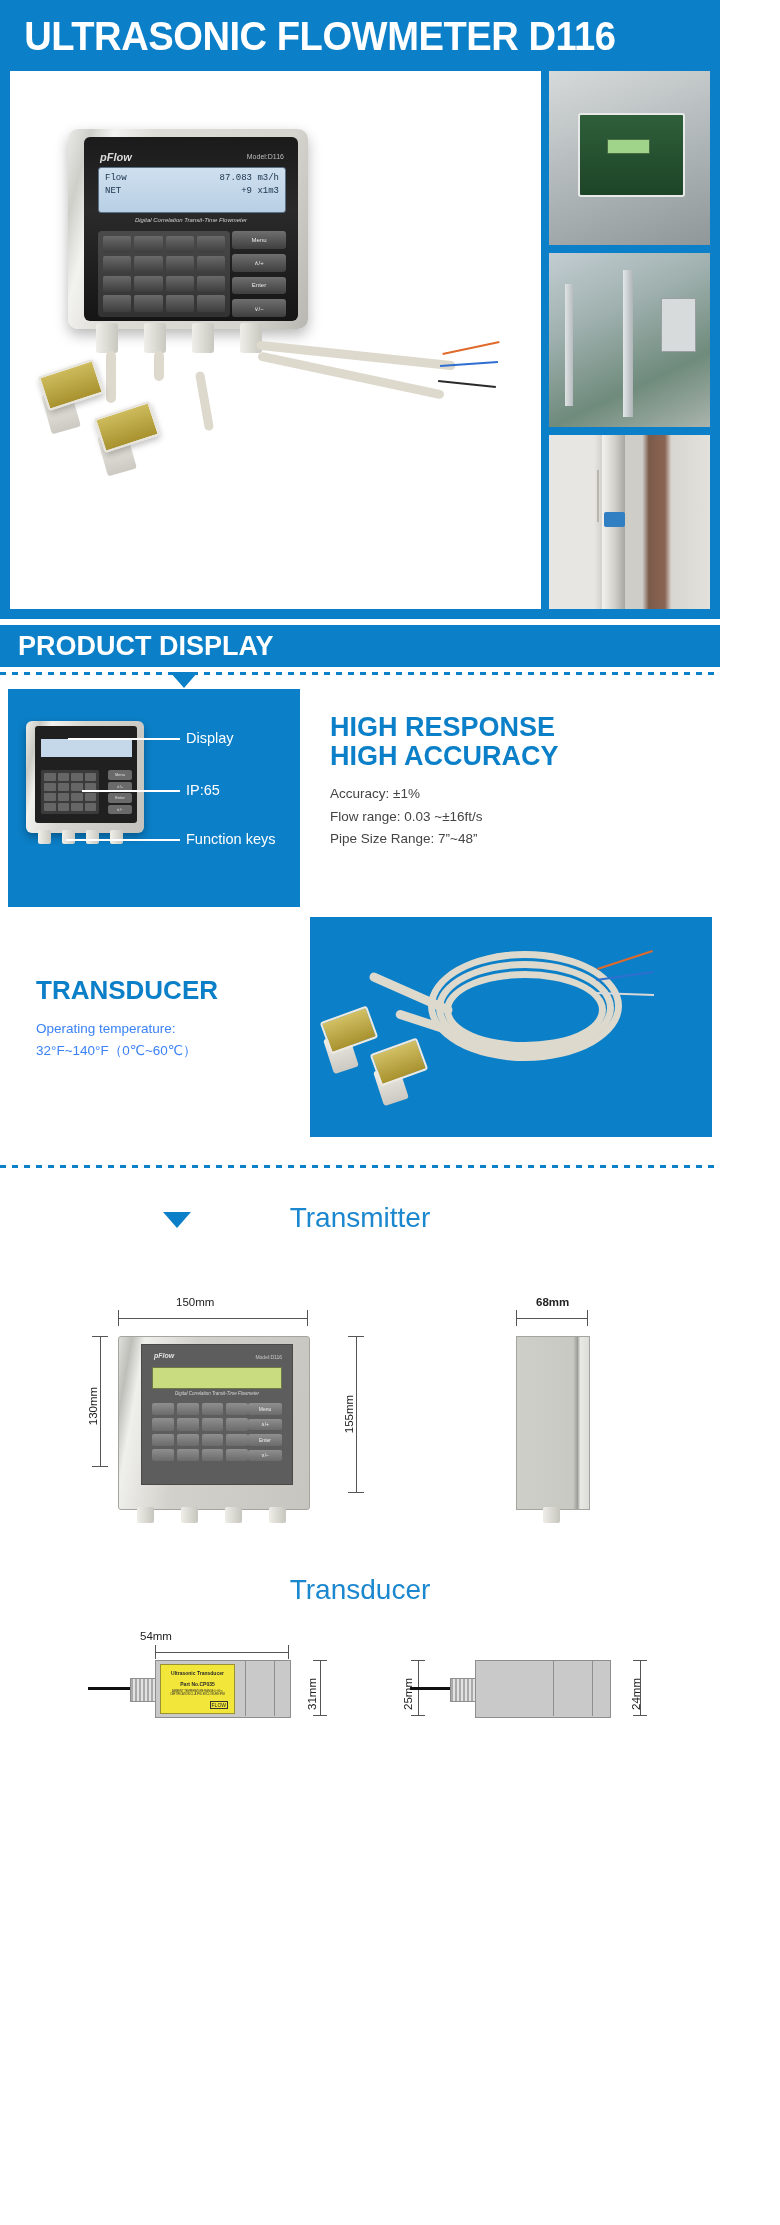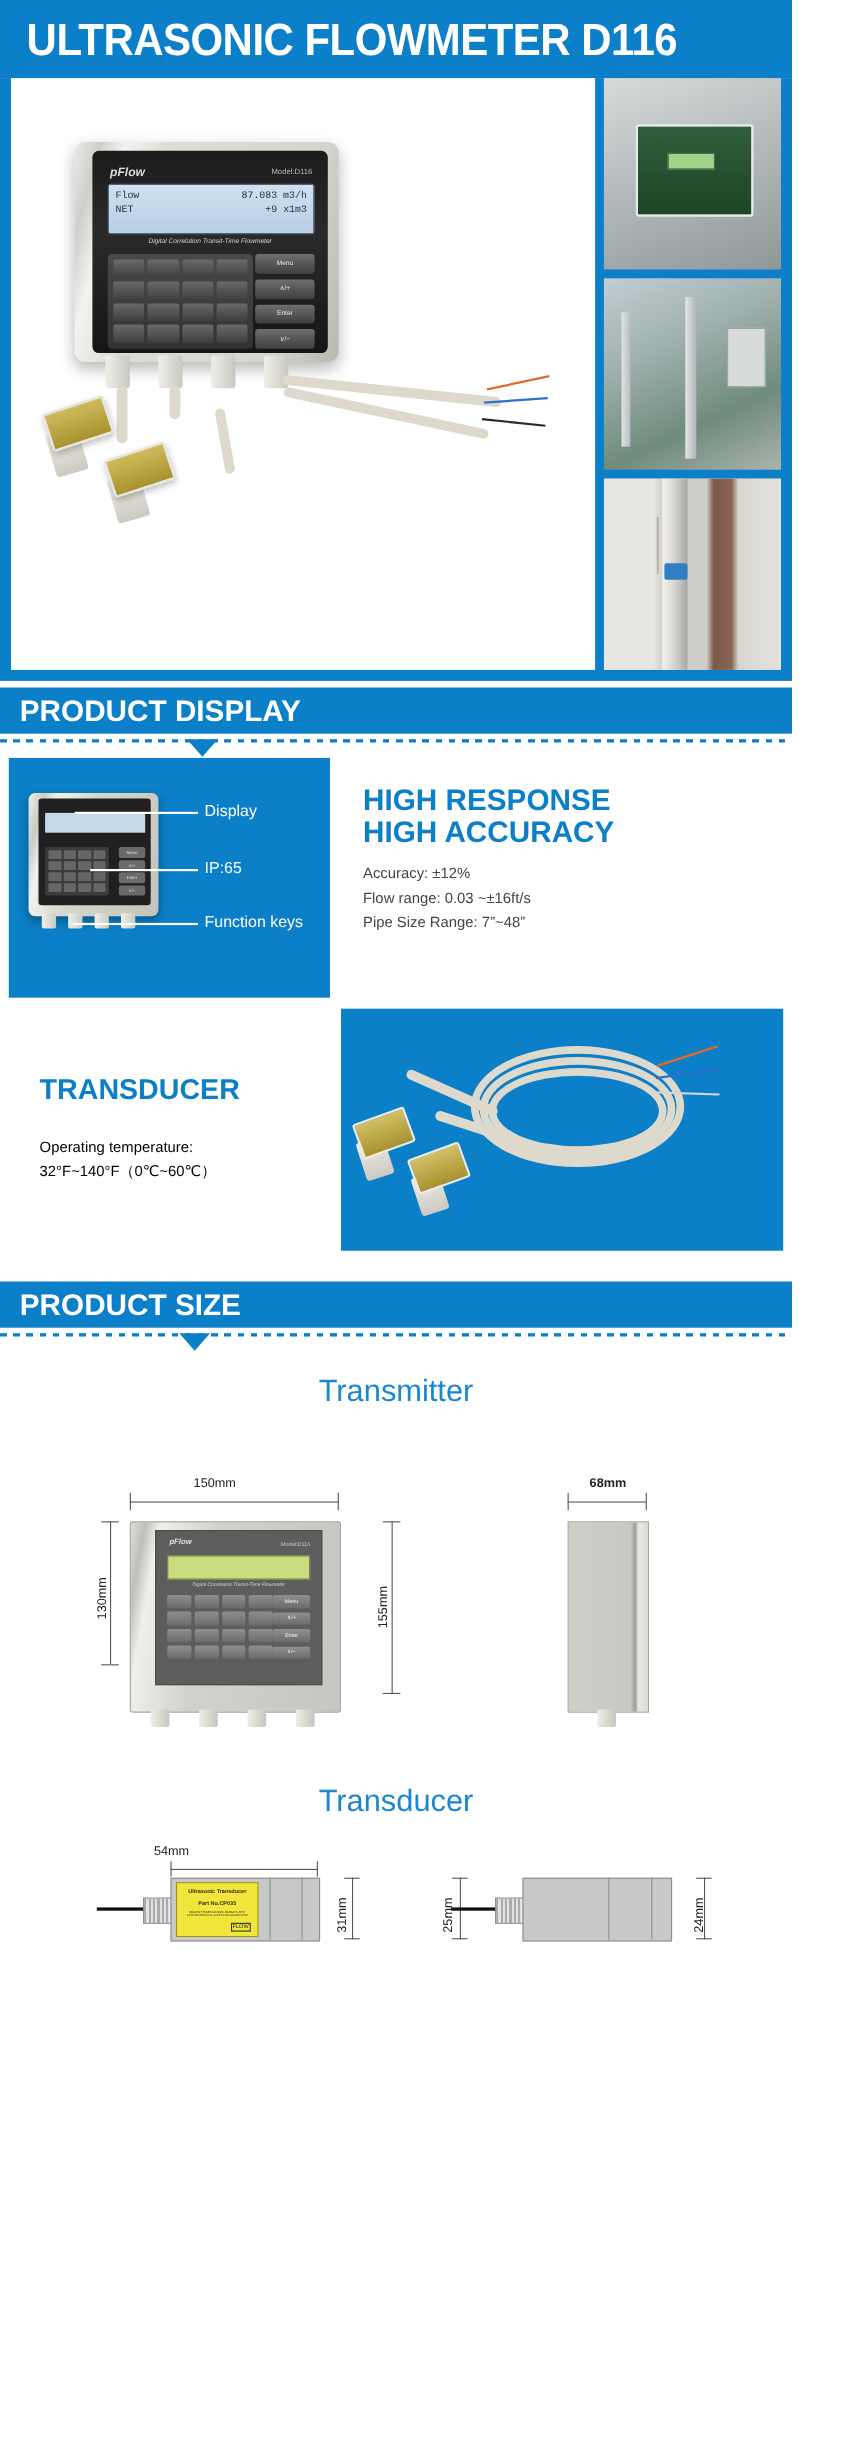--- a/index.html
+++ b/index.html
@@ -91,21 +91,21 @@
   .mini-fk div{flex:1;background:#6a6a6a;border-radius:2px;color:#e0e0e0;font-size:4px;display:flex;align-items:center;justify-content:center;}
   .mini-gl{position:absolute;bottom:-11px;width:13px;height:14px;background:linear-gradient(90deg,#f0efe9,#c9c8c1);border-radius:2px;}
 
   .callout{position:absolute;color:#fff;font-size:14.5px;}
   .lead{position:absolute;height:2px;background:#fff;}
 
   
   .td-wrap{display:flex;gap:10px;padding:10px 8px 0 8px;}
   .td-text{flex:0 0 292px;padding:58px 0 0 28px;box-sizing:border-box;}
   .td-h{color:#0b7fc7;font-size:26px;font-weight:bold;}
-  .td-lines{margin-top:26px;font-size:13.5px;color:#000000;line-height:1.6;}
+  .td-lines{margin-top:12px;font-size:13.5px;color:#3b82f6;line-height:1.6;}
   .td-blue{flex:1;height:220px;background:#0b7fc7;position:relative;overflow:hidden;}
   .td-cable{position:absolute;border:7px solid #ddd9cd;border-radius:50%;}
   .td-probe{position:absolute;width:46px;height:30px;background:linear-gradient(180deg,#d2c065,#a8922f);
     border:2px solid #eceae3;border-radius:3px;transform:rotate(-20deg);}
 
   
   .size-head{text-align:center;color:#1b87cf;font-size:28px;font-weight:normal;padding:34px 0 6px 0;}
   .draw{position:relative;}
   .dim-label{position:absolute;font-size:11.5px;color:#222;font-family:"Liberation Sans","DejaVu Sans",sans-serif;}
   .dim-label.vert{transform:rotate(-90deg);transform-origin:center center;white-space:nowrap;}
@@ -289,21 +289,21 @@
       <div class="lead" style="left:58px;top:150px;width:114px;"></div>
       <div class="callout" style="left:178px;top:142px;">Function keys</div>
     </div>
 
     <div class="pd-spec">
       <div class="pd-h">
         <div>HIGH RESPONSE</div>
         <div>HIGH ACCURACY</div>
       </div>
       <div class="pd-lines">
-        <div>Accuracy:  ±12%</div>
+        <div>Accuracy:  ±1%</div>
         <div>Flow range:  0.03 ~±16ft/s</div>
         <div>Pipe Size Range:  7”~48”</div>
       </div>
     </div>
   </div>
 
   <div class="td-wrap">
     <div class="td-text">
       <div class="td-h">TRANSDUCER</div>
       <div class="td-lines">
@@ -321,23 +321,20 @@
       <div class="td-probe" style="left:14px;top:96px;"></div>
       <div class="probe-tail" style="position:absolute;left:68px;top:150px;width:26px;height:36px;transform:rotate(-18deg);"></div>
       <div class="td-probe" style="left:64px;top:128px;"></div>
       <div class="dline" style="position:absolute;left:286px;top:42px;width:58px;height:2px;background:#e06a2b;transform:rotate(-18deg);"></div>
       <div class="dline" style="position:absolute;left:286px;top:58px;width:58px;height:2px;background:#2f6fd0;transform:rotate(-8deg);"></div>
       <div class="dline" style="position:absolute;left:286px;top:76px;width:58px;height:2px;background:#d8d8d8;transform:rotate(2deg);"></div>
     </div>
   </div>
 
   <div class="sec" style="margin-top:28px;">
-    <div class="sec-bar">
-      <div class="sec-bar-title">PRODUCT SIZE</div>
-    </div>
     <div class="sec-dash"></div>
     <div class="sec-tri size" style="top:47px;"></div>
   </div>
 
   <div class="size-head">Transmitter</div>
 
   <div class="draw" style="height:300px;">
     <div class="dim-label" style="left:176px;top:56px;">150mm</div>
     <div class="dline" style="left:118px;top:78px;width:190px;height:1px;"></div>
     <div class="tick" style="left:118px;top:70px;width:1px;height:16px;"></div>

